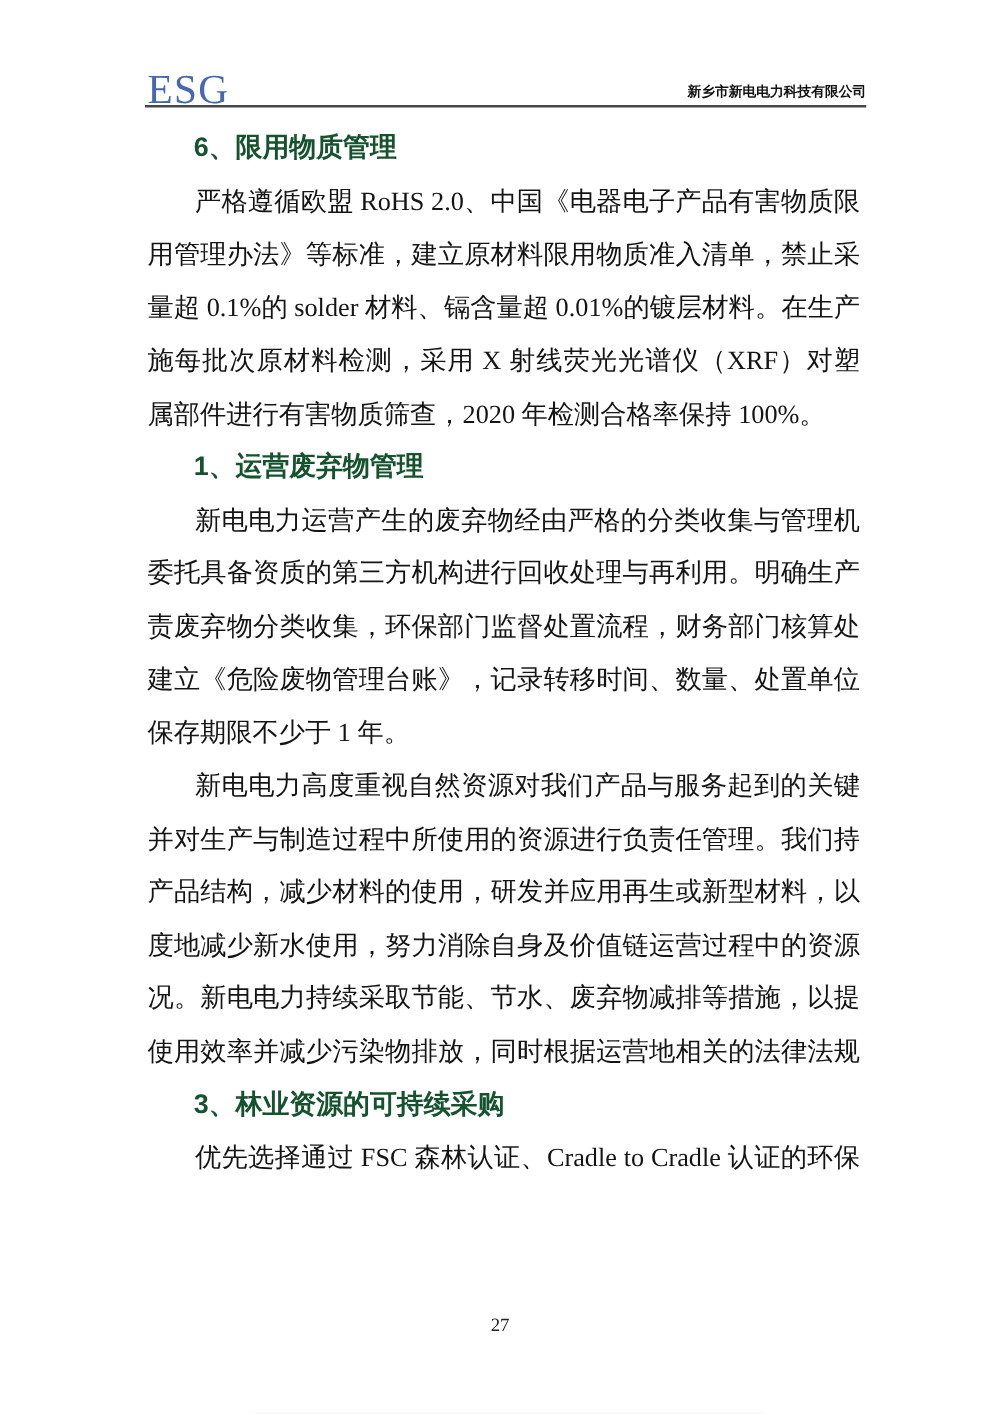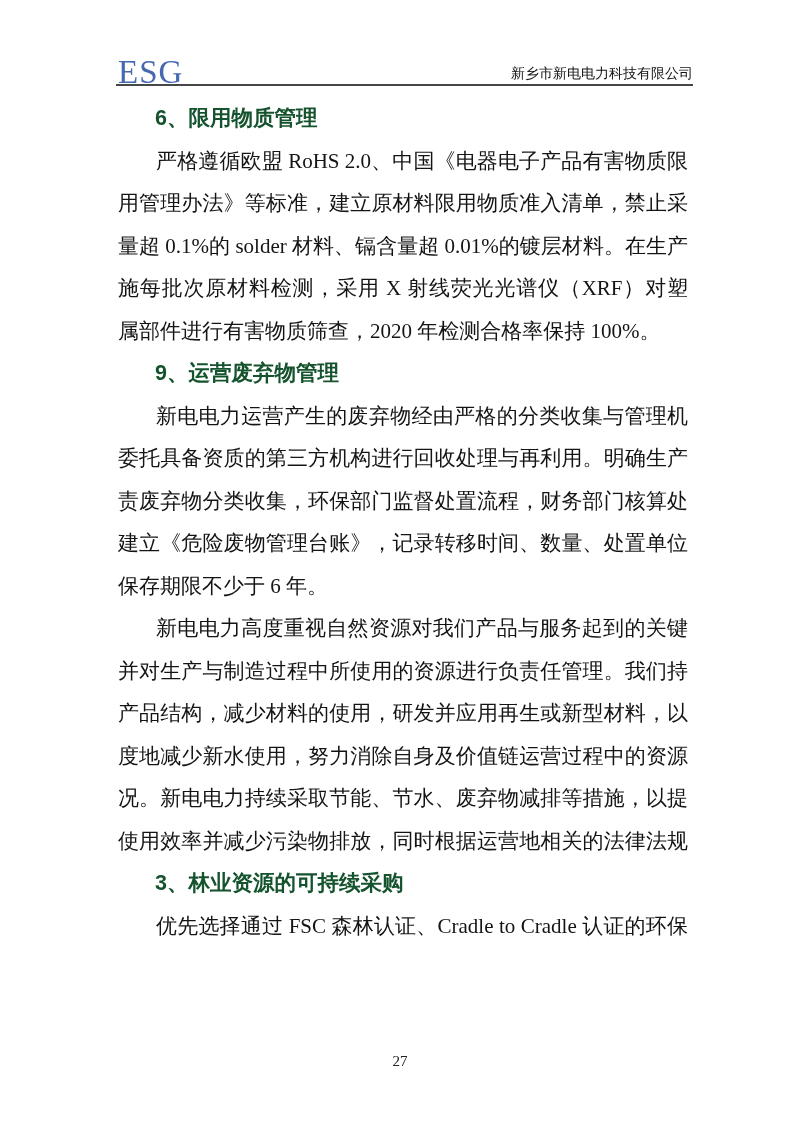--- a/index.html
+++ b/index.html
@@ -41,22 +41,22 @@
     font-size: 33px;
     line-height: 1;
     letter-spacing: 1px;
     color: #4568ae;
   }
   .company {
     position: absolute;
     right: 0;
     bottom: 12px;
     font-family: "Liberation Sans", "DejaVu Sans", sans-serif;
-    font-weight: 400;
-    font-size: 14px;
+    font-weight: 700;
+    font-size: 11px;
     line-height: 1;
     color: #111111;
   }
   
   .doc-body {
     position: absolute;
     left: 118px;
     top: 97px;
     width: 570px;
   }
@@ -106,26 +106,26 @@
     <div class="header-rule"></div>
   </div>
 
   <div class="doc-body">
       <div class="heading">6、限用物质管理</div>
       <div class="line indent just">严格遵循欧盟 RoHS 2.0、中国《电器电子产品有害物质限制使</div>
       <div class="line just">用管理办法》等标准，建立原材料限用物质准入清单，禁止采购含铅</div>
       <div class="line just">量超 0.1%的 solder 材料、镉含量超 0.01%的镀层材料。在生产环节实</div>
       <div class="line just">施每批次原材料检测，采用 X 射线荧光光谱仪（XRF）对塑料、金</div>
       <div class="line">属部件进行有害物质筛查，2020 年检测合格率保持 100%。</div>
-      <div class="heading">9、运营废弃物管理</div>
+      <div class="heading">1、运营废弃物管理</div>
       <div class="line indent just">新电电力运营产生的废弃物经由严格的分类收集与管理机制，并</div>
       <div class="line just">委托具备资质的第三方机构进行回收处理与再利用。明确生产部门负</div>
       <div class="line just">责废弃物分类收集，环保部门监督处置流程，财务部门核算处理成本。</div>
       <div class="line just">建立《危险废物管理台账》，记录转移时间、数量、处置单位等信息，</div>
-      <div class="line">保存期限不少于 6 年。</div>
+      <div class="line">保存期限不少于 1 年。</div>
       <div class="line indent just">新电电力高度重视自然资源对我们产品与服务起到的关键作用，</div>
       <div class="line just">并对生产与制造过程中所使用的资源进行负责任管理。我们持续优化</div>
       <div class="line just">产品结构，减少材料的使用，研发并应用再生或新型材料，以最大程</div>
       <div class="line just">度地减少新水使用，努力消除自身及价值链运营过程中的资源浪费情</div>
       <div class="line just">况。新电电力持续采取节能、节水、废弃物减排等措施，以提升资源</div>
       <div class="line just">使用效率并减少污染物排放，同时根据运营地相关的法律法规要求，</div>
       <div class="heading">3、林业资源的可持续采购</div>
       <div class="line indent just">优先选择通过 FSC 森林认证、Cradle to Cradle 认证的环保材料，</div>
     </div>
 

